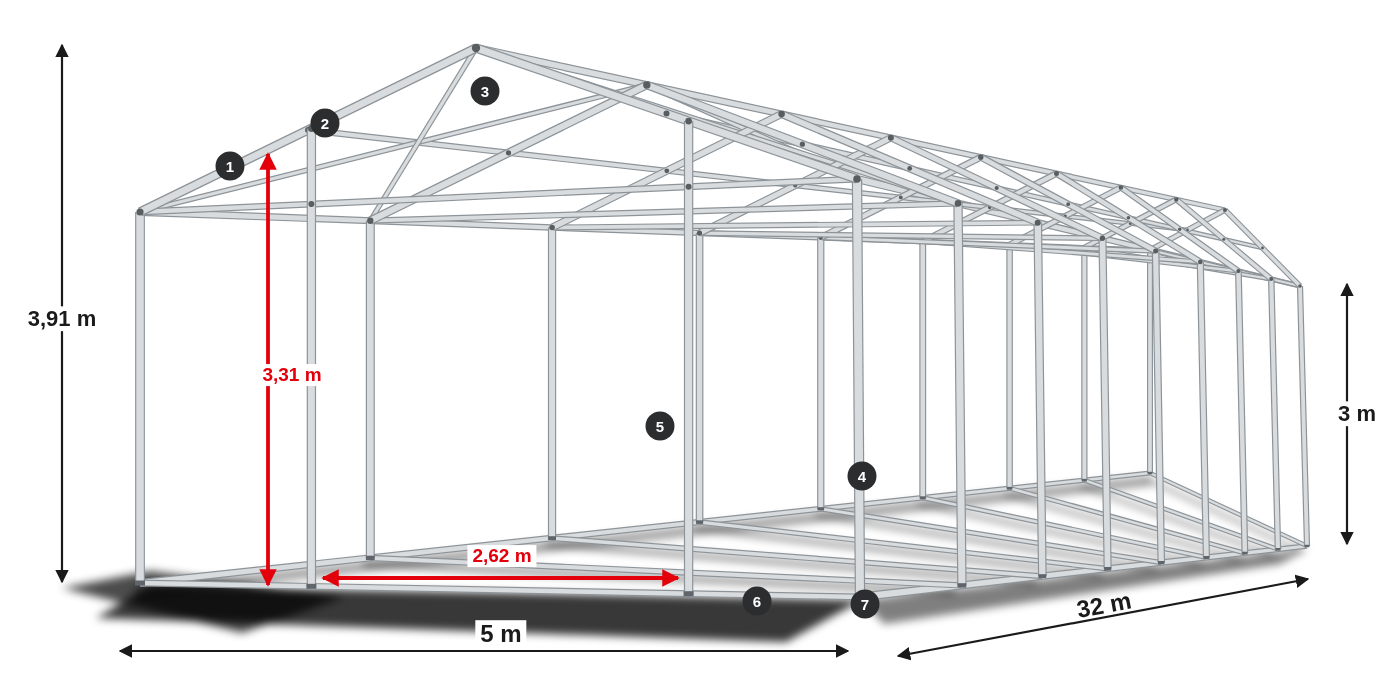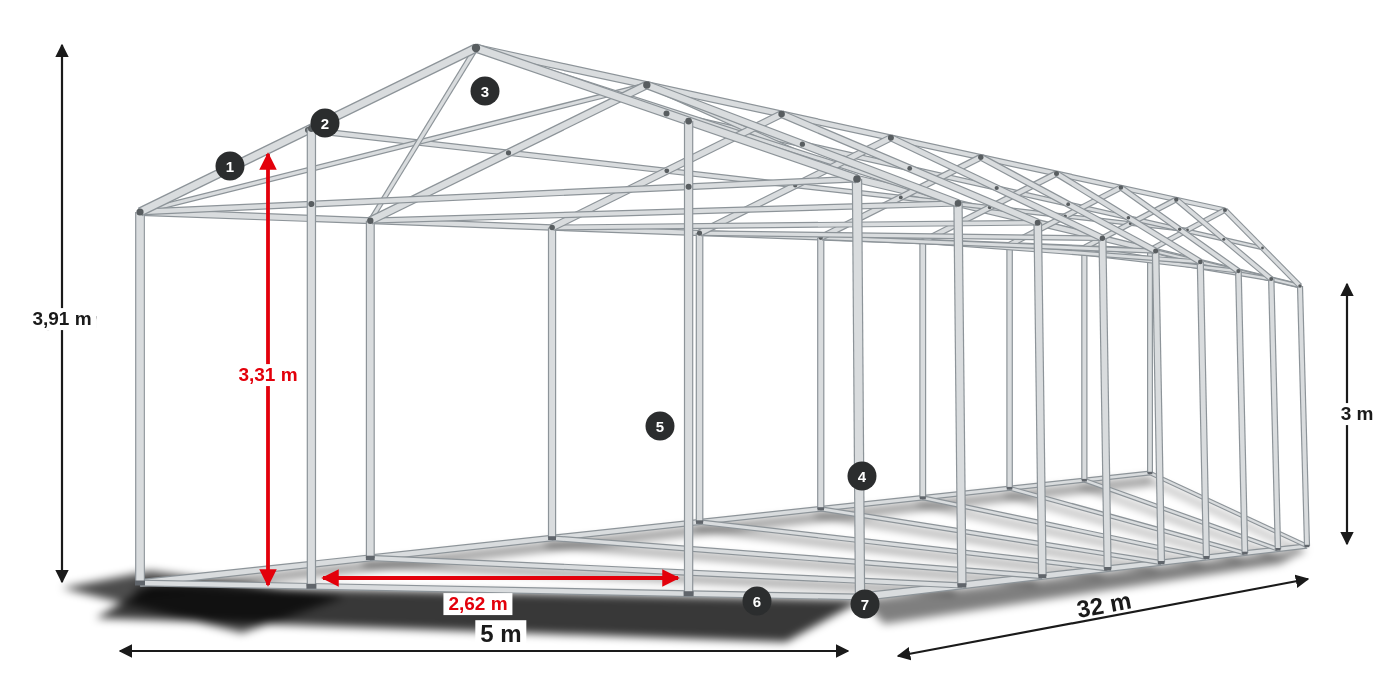--- a/index.html
+++ b/index.html
@@ -1,23 +1,23 @@
 <!DOCTYPE html>
 <html><head>
 <meta charset="utf-8">
 <style>
   html,body{margin:0;padding:0;background:#fff;}
   .stage{position:relative;width:1400px;height:700px;background:#fff;overflow:hidden;
          font-family:"Liberation Sans",sans-serif;}
   #scene{position:absolute;left:0;top:0;width:1400px;height:700px;}
   .lbl{position:absolute;transform:translate(-50%,-50%);font-weight:700;white-space:nowrap;
        background:#fff;padding:0 5px;line-height:1.15;}
-  .lbl.black{color:#1a1a1a;font-size:19px;}
+  .lbl.black{color:#1a1a1a;font-size:22px;}
   .lbl.big{font-size:24px;}
-  .lbl.red{font-size:19px;}
+  .lbl.red{font-size:19px;margin-left:24px;}
   .lbl.rot{transform:translate(-50%,-50%) rotate(-10.6deg);background:transparent;}
   .badge{position:absolute;width:29px;height:29px;border-radius:50%;
          transform:translate(-50%,-50%);display:flex;align-items:center;justify-content:center;
          font-size:15px;font-weight:700;}
 </style>
 </head>
 <body>
 
 <div class="stage">
   <svg id="scene" viewBox="0 0 1400 700">
@@ -256,21 +256,21 @@
         <line x1="120" y1="651" x2="848" y2="651" stroke="#1a1a1a" stroke-width="2.2" marker-start="url(#mB)" marker-end="url(#mB)"></line>
         <line x1="898" y1="656" x2="1308" y2="579" stroke="#1a1a1a" stroke-width="2.2" marker-start="url(#mB)" marker-end="url(#mB)"></line>
         <line x1="1347" y1="284" x2="1347" y2="544" stroke="#1a1a1a" stroke-width="2.2" marker-start="url(#mB)" marker-end="url(#mB)"></line>
         <line x1="268" y1="154" x2="268" y2="585" stroke="#e3000b" stroke-width="3.8" marker-start="url(#mR)" marker-end="url(#mR)"></line>
         <line x1="323" y1="578" x2="678" y2="578" stroke="#e3000b" stroke-width="3.8" marker-start="url(#mR)" marker-end="url(#mR)"></line>
       </g>
     </svg>
 
   <div class="lbl black" style="left: 62px; top: 319px; color: rgb(26, 26, 26);">3,91 m</div>
   <div class="lbl red" style="left: 268px; top: 375px; color: rgb(227, 0, 11);">3,31 m</div>
-  <div class="lbl red" style="left: 478px; top: 604px; color: rgb(227, 0, 11);">2,62 m</div>
+  <div class="lbl red" style="left: 478px; top: 556px; color: rgb(227, 0, 11);">2,62 m</div>
   <div class="lbl black big" style="left: 501px; top: 634px; color: rgb(26, 26, 26);">5 m</div>
   <div class="lbl black big rot" style="left: 1104px; top: 605px; color: rgb(26, 26, 26);">32 m</div>
   <div class="lbl black" style="left: 1357px; top: 414px; color: rgb(26, 26, 26); text-align: right;">3 m</div>
 
   <div id="badges">
       <div class="badge" style="left: 230px; top: 166px; background: rgb(43, 45, 46); color: rgb(255, 255, 255);">1</div>
       <div class="badge" style="left: 325px; top: 123px; background: rgb(43, 45, 46); color: rgb(255, 255, 255);">2</div>
       <div class="badge" style="left: 485px; top: 91px; background: rgb(43, 45, 46); color: rgb(255, 255, 255);">3</div>
       <div class="badge" style="left: 862px; top: 476px; background: rgb(43, 45, 46); color: rgb(255, 255, 255);">4</div>
       <div class="badge" style="left: 660px; top: 426px; background: rgb(43, 45, 46); color: rgb(255, 255, 255);">5</div>

